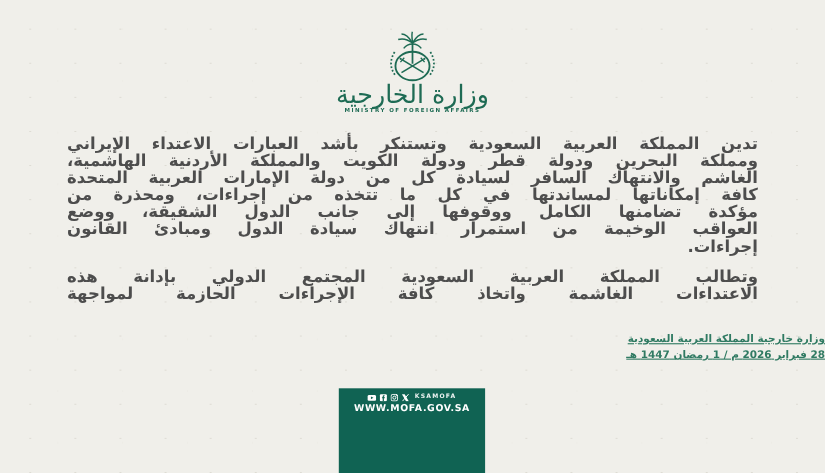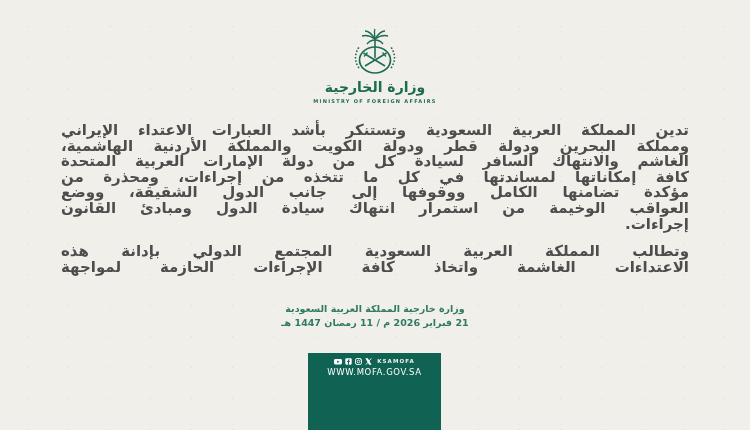--- a/index.html
+++ b/index.html
@@ -22,22 +22,22 @@
     position: absolute;
     top: 28px;
     left: 0;
     width: 100%;
     text-align: center;
     color: #1e6b54;
   }
   .logo .emblem { display: block; margin: 0 auto; }
   .logo-arabic {
     display: block;
-    font-size: 14px;
-    font-weight: bold;
+    font-size: 23px;
+    font-weight: normal;
     line-height: 18px;
     direction: rtl;
     letter-spacing: 1px;
   }
   .logo-english {
     display: block;
     margin-top: 2px;
     font-size: 5px;
     font-weight: bold;
     letter-spacing: 1.3px;
@@ -65,26 +65,26 @@
     text-align-last: right;
   }
   .para-gap { height: 12px; }
 
   
   .signature {
     position: absolute;
     top: 302px;
     left: 0;
     width: 100%;
-    text-align: center;
     direction: rtl;
     color: #2f7a62;
     font-size: 9.5px;
     font-weight: bold;
     line-height: 14px;
+    text-decoration: underline;
   }
 
   
   .footer {
     position: absolute;
     left: 308px;
     top: 353px;
     width: 133px;
     height: 77px;
     background: #106353;
@@ -104,21 +104,21 @@
   .social-handle {
     font-size: 5.5px;
     font-weight: bold;
     letter-spacing: 1.1px;
     color: rgba(255,255,255,0.92);
     margin-left: 2px;
   }
   .website {
     margin-top: 1.5px;
     font-size: 8.5px;
-    font-weight: normal;
+    font-weight: bold;
     letter-spacing: 0.6px;
   }
 </style>
 </head>
 <body>
 
 <div class="page">
 
   <div class="logo">
     <svg class="emblem" width="62" height="50" viewBox="0 0 62 50" fill="none" xmlns="http://www.w3.org/2000/svg">
@@ -157,21 +157,21 @@
     <div class="stmt-line">مؤكدة تضامنها الكامل ووقوفها إلى جانب الدول الشقيقة، ووضع</div>
     <div class="stmt-line">العواقب الوخيمة من استمرار انتهاك سيادة الدول ومبادئ القانون</div>
     <div class="stmt-line last">إجراءات.</div>
     <div class="para-gap"></div>
     <div class="stmt-line">وتطالب المملكة العربية السعودية المجتمع الدولي بإدانة هذه</div>
     <div class="stmt-line">الاعتداءات الغاشمة واتخاذ كافة الإجراءات الحازمة لمواجهة</div>
   </div>
 
   <div class="signature">
     <div>وزارة خارجية المملكة العربية السعودية</div>
-    <div>21 فبراير 2026 م / 11 رمضان 1447 هـ</div>
+    <div>28 فبراير 2026 م / 1 رمضان 1447 هـ</div>
   </div>
 
   <div class="footer">
     <div class="social-row">
       <svg width="8" height="7" viewBox="0 0 8 7">
         <rect x="0" y="1" width="8" height="5.4" rx="1.4" fill="#ffffff"></rect>
         <path d="M3.2 2.4 L5.5 3.7 L3.2 5 Z" fill="#106353"></path>
       </svg>
       <svg width="7" height="7" viewBox="0 0 7 7">
         <rect x="0.3" y="0.3" width="6.4" height="6.4" rx="1.1" fill="#ffffff"></rect>

